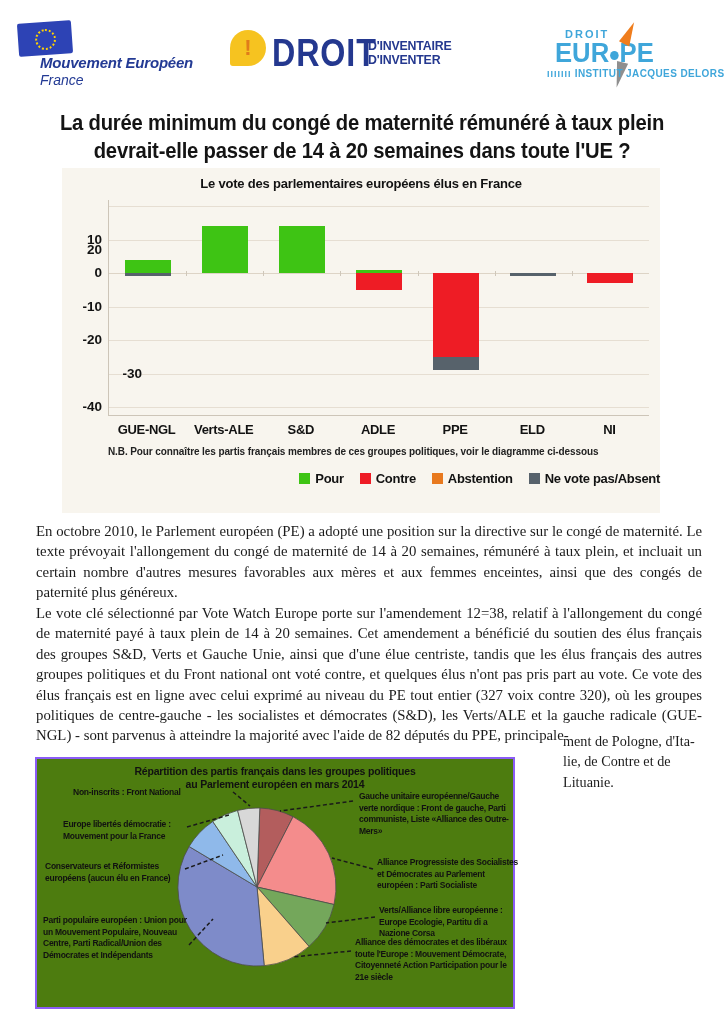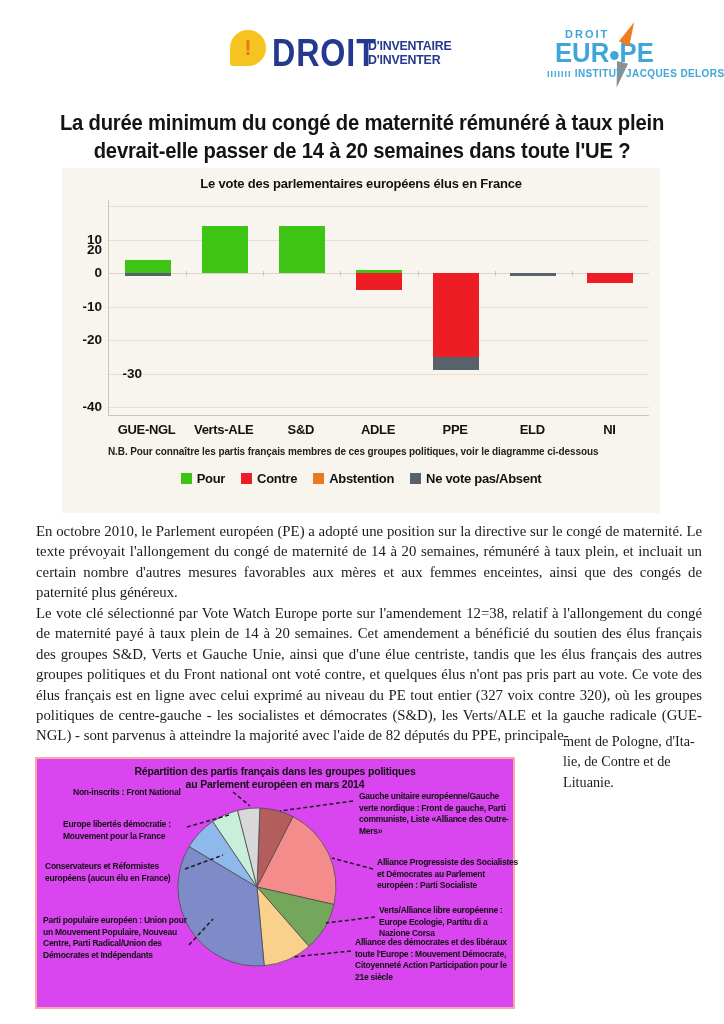--- a/index.html
+++ b/index.html
@@ -38,47 +38,54 @@
   .bar-panel{position:absolute;left:62px;top:168px;width:598px;height:345px;background:#f8f5ee;}
   .bar-title{position:absolute;left:0;top:8px;width:100%;text-align:center;font-size:13px;font-weight:700;color:#121212;letter-spacing:-0.2px;}
   .plot{position:absolute;left:46px;top:32px;width:540px;height:215px;border-left:1px solid #cdc5b8;border-bottom:1px solid #cdc5b8;}
   .gridline{position:absolute;left:0;width:100%;height:1px;background:#e6ded2;}
   .zeroline{background:#ddd4c6;}
   .ylab{position:absolute;width:40px;text-align:right;font-size:13.5px;font-weight:700;color:#121212;}
   .bar-seg{position:absolute;}
   .xtick{position:absolute;width:1px;height:5px;background:#cfc7ba;}
   .xlab{position:absolute;top:254px;text-align:center;font-size:13px;font-weight:700;color:#121212;letter-spacing:-0.3px;}
   .nb-note{position:absolute;left:46px;top:278px;font-size:10px;font-weight:700;color:#222;letter-spacing:-0.1px;}
-  .legend{position:absolute;left:0;top:303px;width:100%;display:flex;justify-content:center;gap:16px;align-items:center;}
+  .legend{position:absolute;left:0;top:303px;width:100%;display:flex;justify-content:flex-end;gap:16px;align-items:center;}
   .leg-item{display:flex;align-items:center;gap:5px;}
   .leg-sq{width:11px;height:11px;}
   .leg-txt{font-size:13px;font-weight:700;color:#121212;letter-spacing:-0.3px;}
 
   
   .body-text{position:absolute;left:36px;top:521px;width:666px;font-family:"Liberation Serif",serif;
        font-size:14.8px;line-height:20.4px;color:#1b1b1b;text-align:justify;}
   .body-text p{margin:0;}
   .p1{height:82px;overflow:hidden;}
   .p2{height:160px;overflow:hidden;}
   .wrap-col{position:absolute;left:563px;top:731px;width:142px;font-family:"Liberation Serif",serif;
        font-size:14.2px;line-height:20.3px;color:#1b1b1b;}
   .wrap-col div{white-space:nowrap;}
 
   
-  .pie-box{position:absolute;left:35px;top:757px;width:476px;height:248px;background:#d946ef;border:2px solid #fca5a5;}
+  .pie-box{position:absolute;left:35px;top:757px;width:476px;height:248px;background:#4d7c0f;border:2px solid #8b5cf6;}
   .pie-title{position:absolute;left:0;top:6px;width:100%;text-align:center;font-size:10.5px;font-weight:700;color:#111;line-height:13px;letter-spacing:-0.2px;}
   .pie-svg{position:absolute;left:0;top:0;}
   .pie-lab{position:absolute;font-size:8.5px;font-weight:700;line-height:11.5px;color:#111;letter-spacing:-0.25px;}
 </style>
 </head>
 <body>
 
 <div class="page">
 
   <div class="hdr">
+    <div class="logo-me">
+      <div class="me-flag">
+          <div class="ring"></div>
+        </div>
+      <div class="me-l1">Mouvement Européen</div>
+      <div class="me-l2">France</div>
+    </div>
     <div class="logo-droit">
       <div class="droit-bubble">
           <span>!</span>
         </div>
       <div class="droit-word">DROIT</div>
       <div class="droit-sub">
         <div>D'INVENTAIRE</div>
         <div>D'INVENTER</div>
       </div>
     </div>

